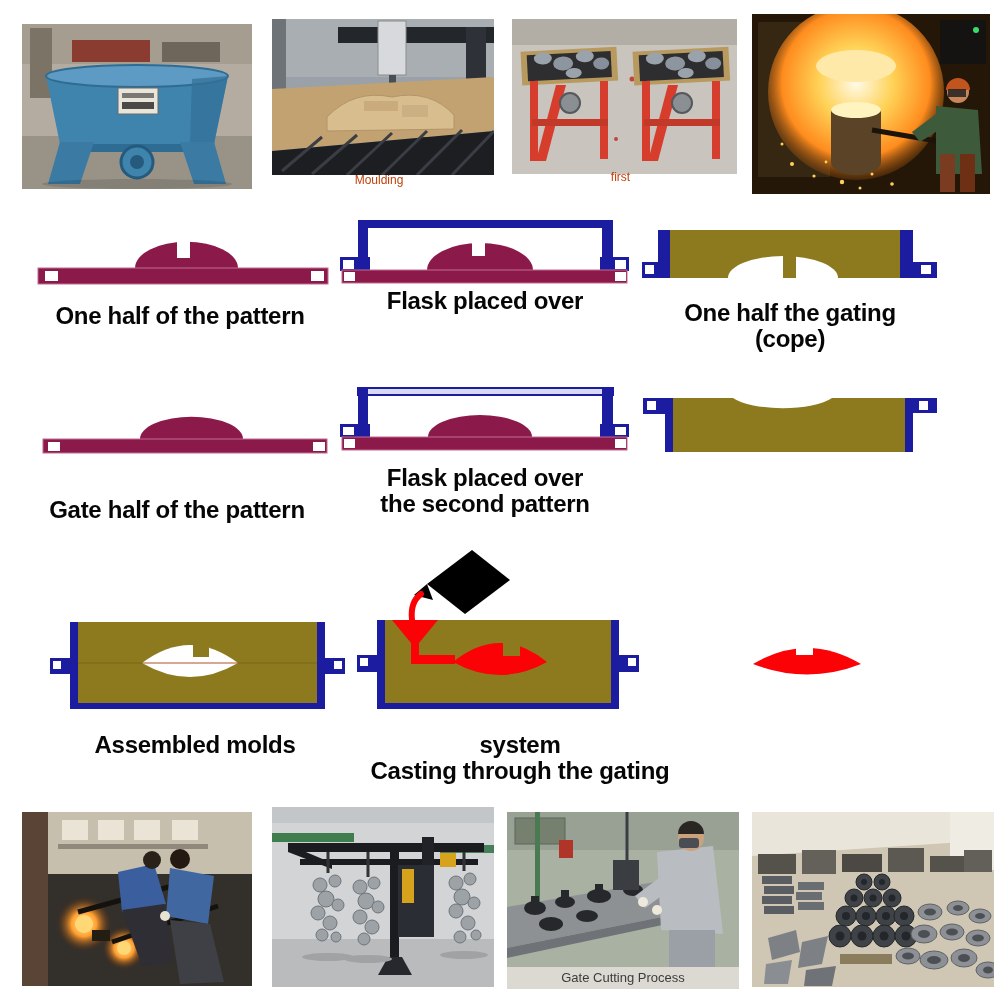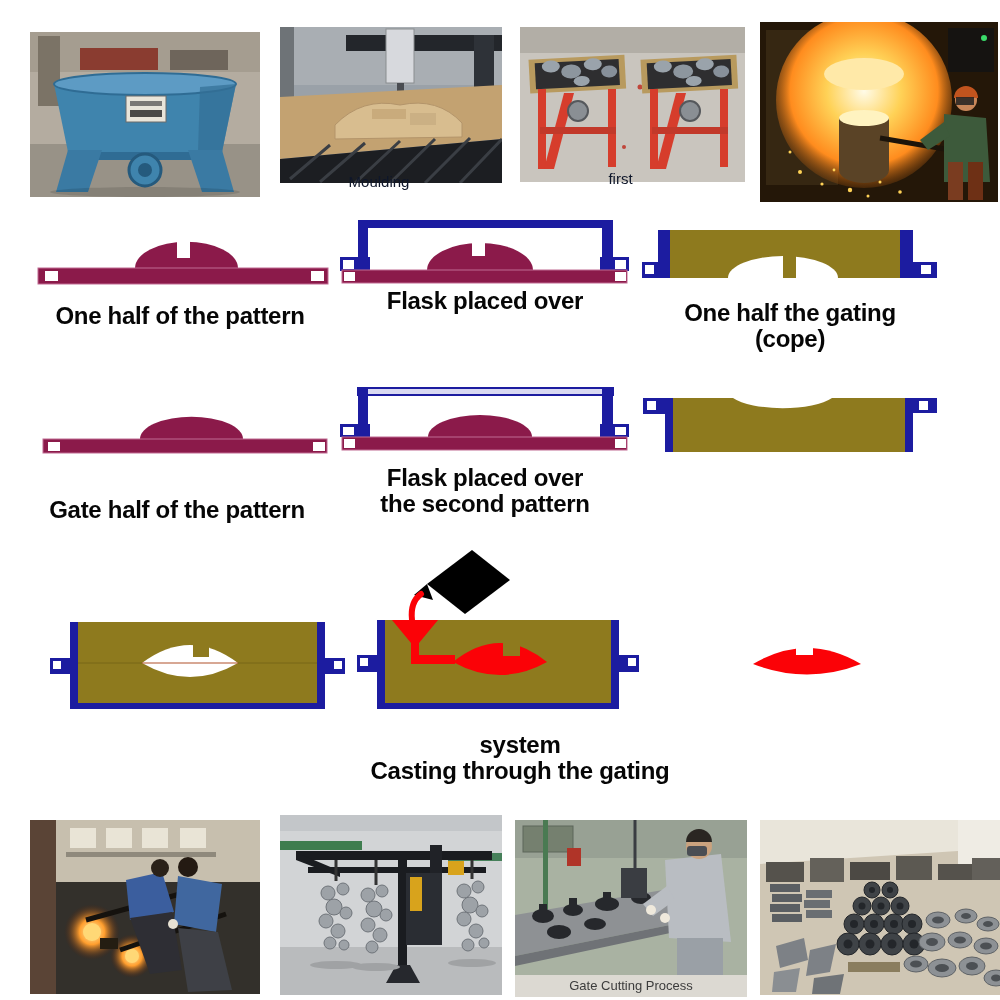--- a/index.html
+++ b/index.html
@@ -1,21 +1,21 @@
 <!DOCTYPE html>
 <html style="--pattern-maroon: #8b1a4a; --flask-blue: #1c1ca0; --sand-olive: #8e7a1e; --molten-red: #fb0207; --ladle-black: #000000; --label-text: #060606;"><head>
 <meta charset="utf-8">
 <title>Sand Casting Process</title>
 <style>
   html,body{margin:0;padding:0;background:#ffffff;}
   .canvas{position:relative;width:1000px;height:1000px;background:#ffffff;overflow:hidden;
           font-family:"Liberation Sans",sans-serif;}
-  figure.photo{position:absolute;margin:12px;padding:0;}
+  figure.photo{position:absolute;margin:4px;padding:0;}
   figure.photo svg{display:block;}
-  .pcap{position:absolute;text-align:center;font-size:15px;color:#0f172a;}
+  .pcap{position:absolute;text-align:center;font-size:12px;color:#c2410c;}
   .dlabel{position:absolute;text-align:center;font-weight:bold;font-size:24px;line-height:26px;
           color:var(--label-text,#060606);letter-spacing:-0.3px;}
   .dlabel span{display:block;}
   .diagram{position:absolute;}
   .stripcap{position:absolute;left:0;bottom:0;width:100%;height:22px;line-height:22px;
             background:#dcd9d2;text-align:center;font-size:13px;color:#3c3c3c;}
 </style>
 </head>
 <body>
 
@@ -290,20 +290,21 @@
         <rect x="289" y="46" width="8" height="8" fill="#ffffff"></rect>
       </g>
       <path d="M33,48 H272" stroke="#6e5e14" stroke-width="1" opacity="0.7"></path>
       <g>
         <path d="M97,48 Q145,12 193,48 Q145,76 97,48 Z" fill="#ffffff"></path>
         <rect x="148" y="26" width="16" height="16" fill="var(--sand-olive)"></rect>
         <path d="M97,48 H193" stroke="#b0502a" stroke-width="1.2"></path>
       </g>
     </svg>
   </div>
+  <div class="dlabel" style="left:50px;top:732px;width:290px">Assembled molds</div>
 
   <div class="diagram" style="left:348px;top:548px">
     <svg width="300" height="168" viewBox="0 0 300 168">
       <g fill="var(--ladle-black)">
         <polygon points="79,36 124,2 162,32 117,66"></polygon>
         <polygon points="79,36 66,47 85,52"></polygon>
       </g>
       <path d="M73,46 q-11,8 -9,26" stroke="var(--molten-red)" stroke-width="6" fill="none" stroke-linecap="round"></path>
       <g>
         <rect x="37" y="72" width="226" height="83" fill="var(--sand-olive)"></rect>

